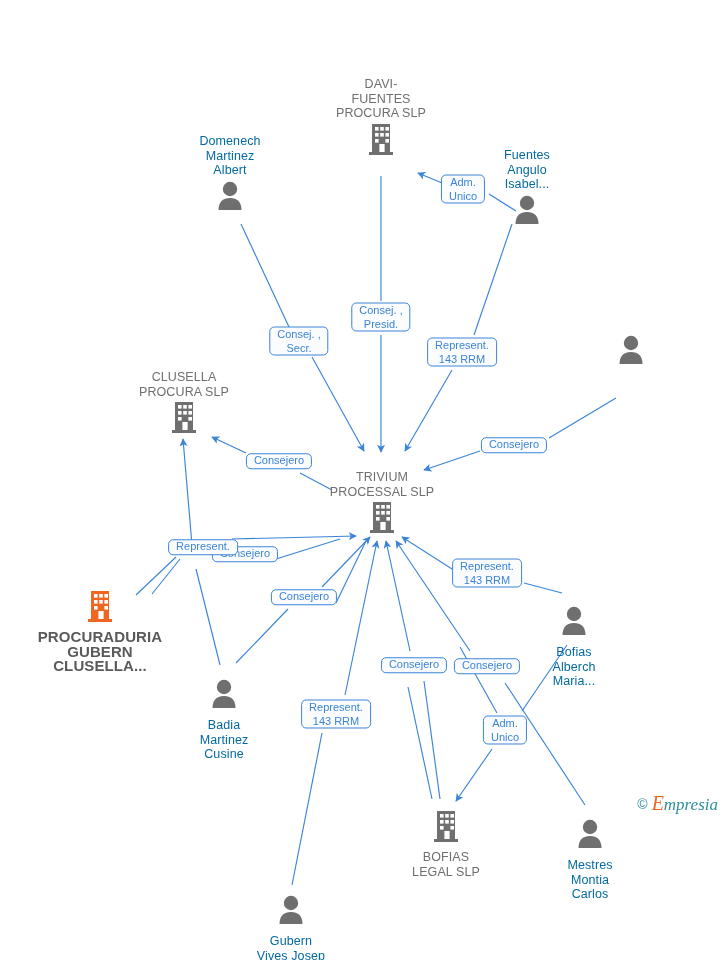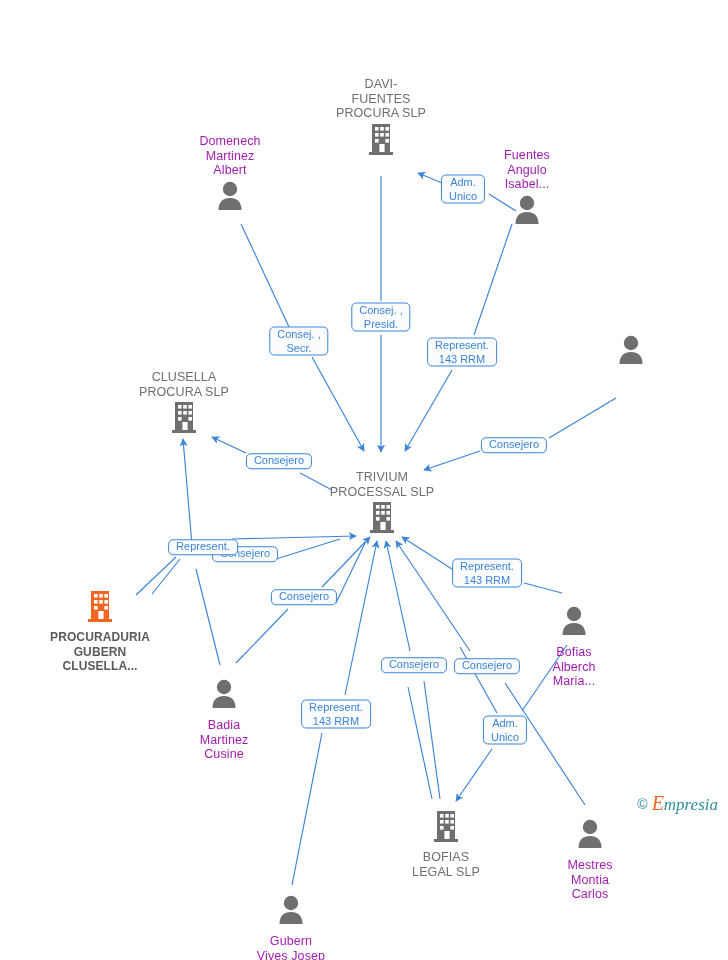--- a/index.html
+++ b/index.html
@@ -10,25 +10,25 @@
     position:relative;
     overflow:hidden;
   }
   #graph{position:absolute;left:0;top:17px;width:728px;height:776px;margin-top:30px;}
   svg#edges{position:absolute;left:0;top:0;width:728px;height:960px;}
 
   .node{position:absolute;transform:translate(-50%,0);text-align:center;width:130px;}
   .node .glyph{display:block;line-height:0;height:40px;}
   .node .glyph svg{display:block;margin:0 auto;}
   .node .nlabel{
-    font-size:12.5px;line-height:14.5px;color:#a21caf;
+    font-size:12.5px;line-height:14.5px;color:#0369a1;
     letter-spacing:.1px;white-space:pre-line;
   }
   .node.company .nlabel{color:#6f6f6f;}
-  .node.company-highlight .nlabel{color:#5a5a5a;font-weight:bold;font-size:12px;}
+  .node.company-highlight .nlabel{color:#5a5a5a;font-weight:bold;font-size:15px;}
   .node.label-above .nlabel{margin-bottom:2px;}
 
   .edge-label{
     position:absolute;transform:translate(-50%,-50%);
     border:1px solid #3b84d8;border-radius:5px;
     background:#fbfcfe;color:#3b84d8;
     font-size:11px;line-height:13.5px;
     padding:0 7px;text-align:center;white-space:pre-line;
     box-sizing:border-box;
   }

